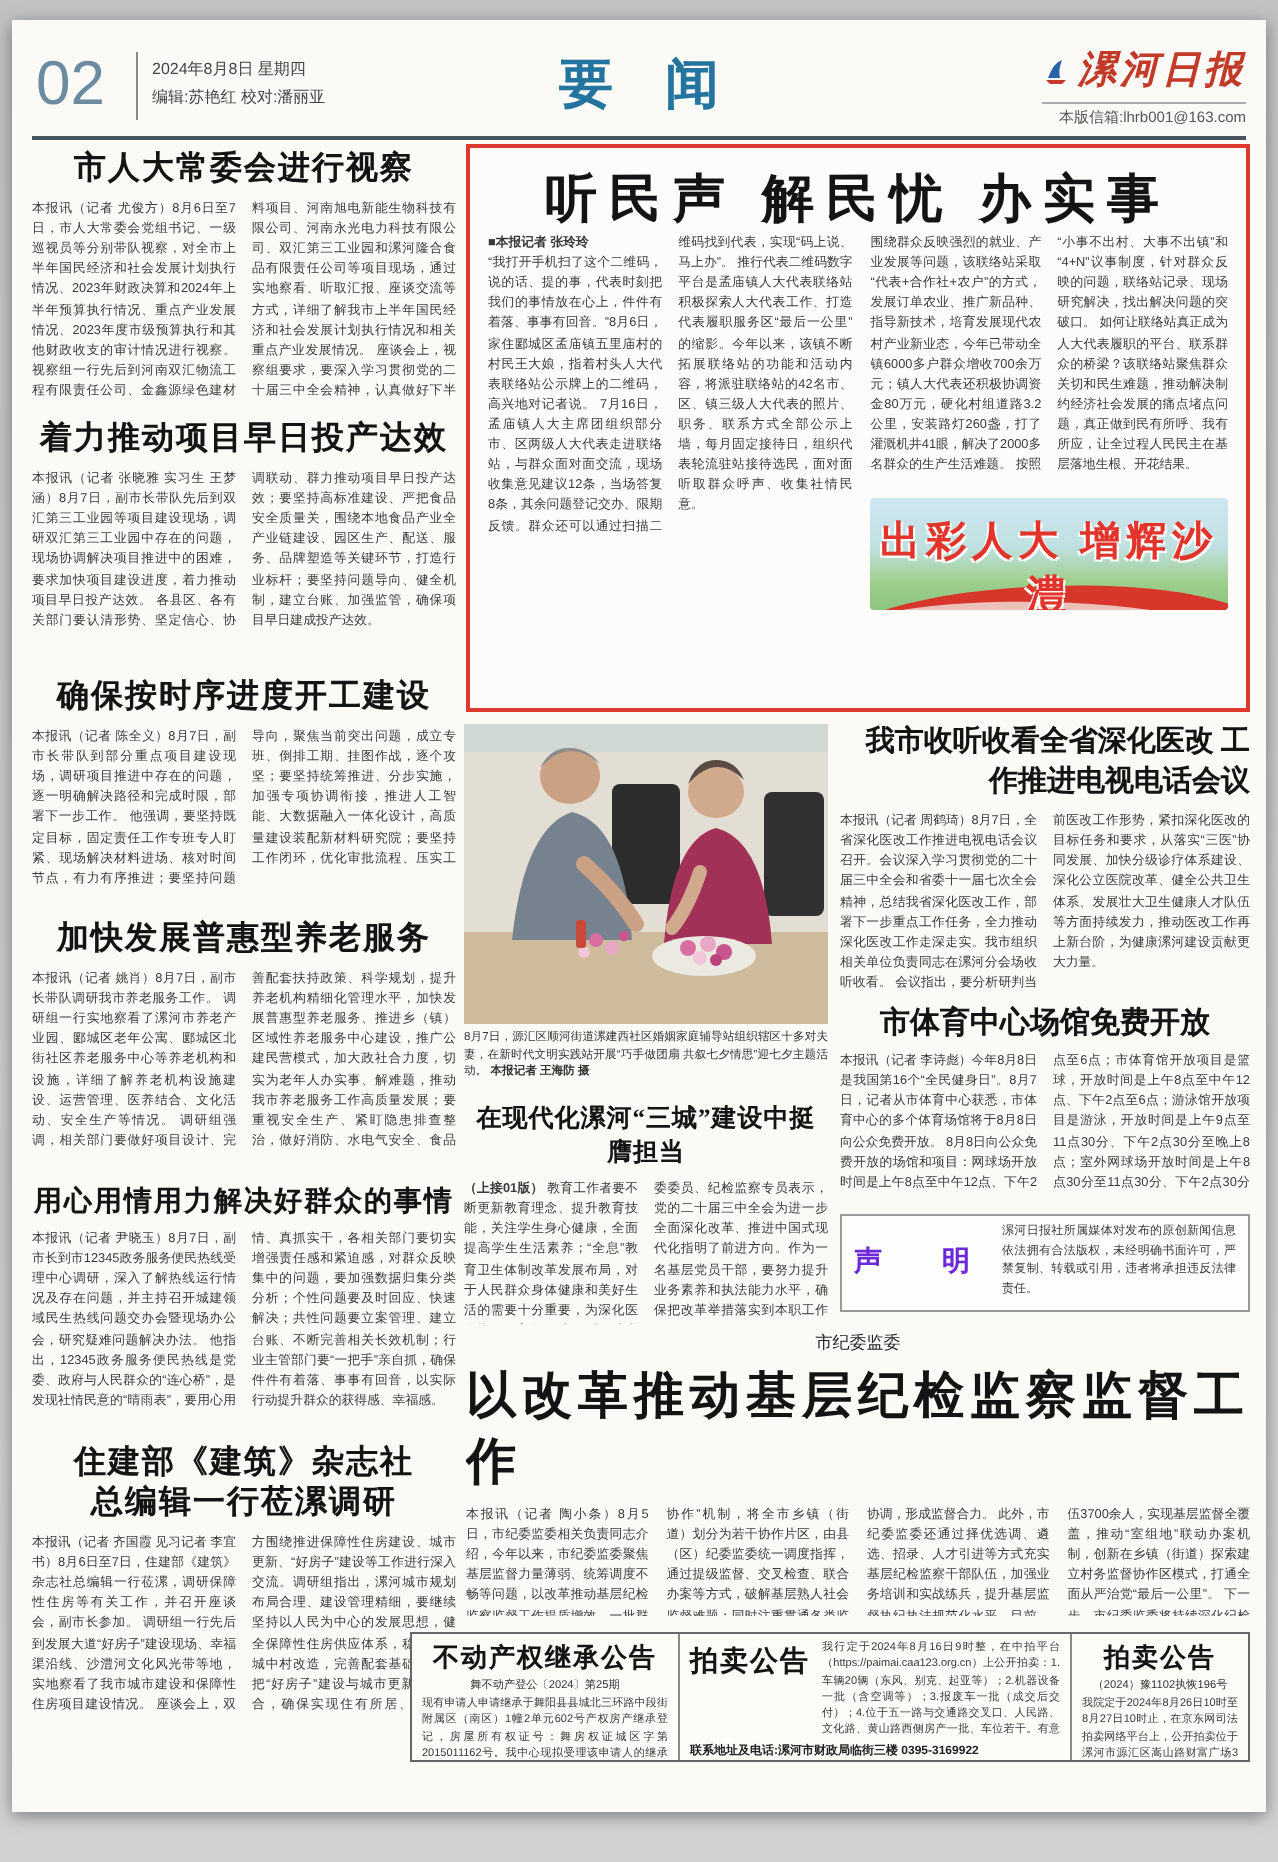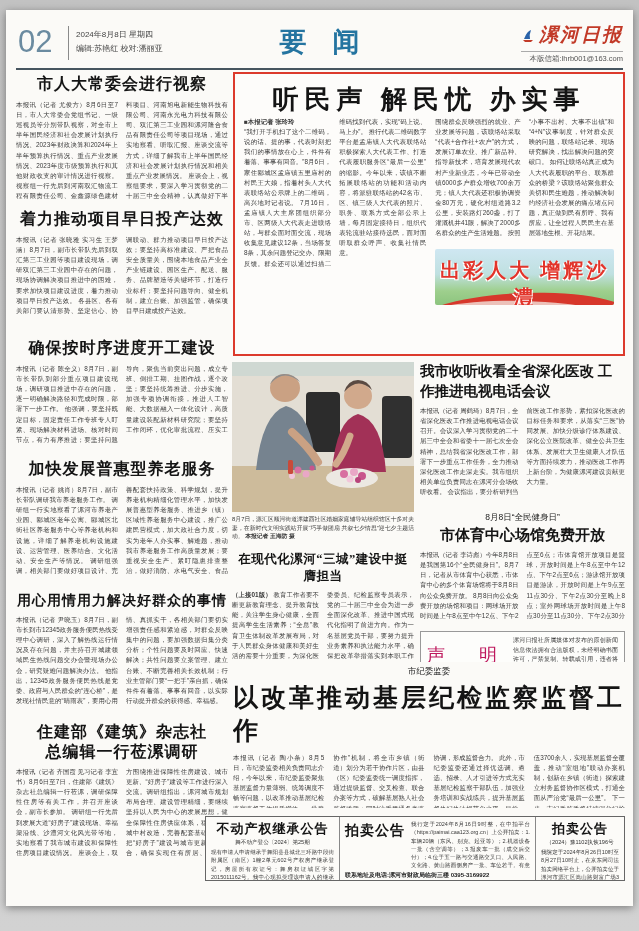--- a/index.html
+++ b/index.html
@@ -59,27 +59,27 @@
   
   .midcol{position:absolute;left:226px;top:352px;width:182px;height:300px;overflow:hidden;}
   .photo{width:182px;height:150px;display:block;}
   .caption{font-size:5.8px;line-height:1.5;text-align:justify;color:#333;margin-top:3px;}
   .caption b{font-weight:bold;}
   .mid-head{font-size:12.5px;text-align:center;margin:10px 0 5px;letter-spacing:.5px;}
   .midcol .bodytxt{height:84px;}
 
   
   .rightcol{position:absolute;left:414px;top:352px;width:205px;height:300px;overflow:hidden;}
-  .r-head1{font-size:14.5px;text-align:left;line-height:1.35;margin-bottom:5px;}
+  .r-head1{font-size:14.5px;text-align:right;line-height:1.35;margin-bottom:5px;}
   .rightcol .bodytxt.b1{height:96px;}
   .r-kicker{font-size:8.5px;text-align:center;margin:10px 0 2px;color:#222;}
   .r-head2{font-size:15px;text-align:center;margin-bottom:5px;}
   .rightcol .bodytxt.b2{height:74px;}
   .notice{border:1px solid #999;margin-top:7px;padding:4px 6px;display:flex;align-items:center;gap:8px;background:#fdfdfb;}
-  .notice-label{font-size:18px;font-weight:normal;letter-spacing:8px;white-space:nowrap;color:#be185d;
+  .notice-label{font-size:14px;font-weight:bold;letter-spacing:8px;white-space:nowrap;color:#6d28d9;
                 font-family:"Liberation Serif","DejaVu Serif",serif;}
   .notice-text{font-size:6px;line-height:1.6;text-align:justify;color:#3a3a3a;flex:1;}
 
   
   .bottomart{position:absolute;left:227px;top:656px;width:392px;height:142px;overflow:hidden;}
   .b-kicker{font-size:8.5px;text-align:center;color:#222;}
   .b-head{font-size:25px;text-align:left;letter-spacing:3px;margin:3px 0 6px;}
   .bottomart .bodytxt{height:92px;}
 
   
@@ -209,21 +209,20 @@
       <div class="headline mid-head">在现代化漯河“三城”建设中挺膺担当</div>
       <div class="bodytxt cols2">
         <b>（上接01版）</b>
         <span>教育工作者要不断更新教育理念、提升教育技能，关注学生身心健康，全面提高学生生活素养；“全息”教育卫生体制改革发展布局，对于人民群众身体健康和美好生活的需要十分重要，为深化医改指明了方向。 市骨科医院党委委员、纪检监察专员表示，党的二十届三中全会为进一步全面深化改革、推进中国式现代化指明了前进方向。作为一名基层党员干部，要努力提升业务素养和执法能力水平，确保把改革举措落实到本职工作中，用法治化思维解决人民群众“急难愁盼”问题。</span>
       </div>
     </div>
 
     <div class="rightcol">
       <div class="headline r-head1">我市收听收看全省深化医改 工作推进电视电话会议</div>
       <div class="bodytxt cols2 b1">本报讯（记者 周鹤琦）8月7日，全省深化医改工作推进电视电话会议召开。会议深入学习贯彻党的二十届三中全会和省委十一届七次全会精神，总结我省深化医改工作，部署下一步重点工作任务，全力推动深化医改工作走深走实。我市组织相关单位负责同志在漯河分会场收听收看。 会议指出，要分析研判当前医改工作形势，紧扣深化医改的目标任务和要求，从落实“三医”协同发展、加快分级诊疗体系建设、深化公立医院改革、健全公共卫生体系、发展壮大卫生健康人才队伍等方面持续发力，推动医改工作再上新台阶，为健康漯河建设贡献更大力量。</div>
-      <div class="r-kicker">8月8日“全民健身日”</div>
       <div class="headline r-head2">市体育中心场馆免费开放</div>
       <div class="bodytxt cols2 b2">本报讯（记者 李诗彪）今年8月8日是我国第16个“全民健身日”。8月7日，记者从市体育中心获悉，市体育中心的多个体育场馆将于8月8日向公众免费开放。 8月8日向公众免费开放的场馆和项目：网球场开放时间是上午8点至中午12点、下午2点至6点；市体育馆开放项目是篮球，开放时间是上午8点至中午12点、下午2点至6点；游泳馆开放项目是游泳，开放时间是上午9点至11点30分、下午2点30分至晚上8点；室外网球场开放时间是上午8点30分至11点30分、下午2点30分至晚上7点30分。 另外，市体育中心还有部分项目每天都向公众免费开放：田径场开放项目是田径、足球、笼式足球场、篮式篮球场，随身晨练的开放项目是足球、篮球、室外器械健身。</div>
       <div class="notice">
         <span class="notice-label">声　明</span>
         <span class="notice-text">漯河日报社所属媒体对发布的原创新闻信息依法拥有合法版权，未经明确书面许可，严禁复制、转载或引用，违者将承担违反法律责任。</span>
       </div>
     </div>
 
     <div class="bottomart">
       <div class="b-kicker">市纪委监委</div>

